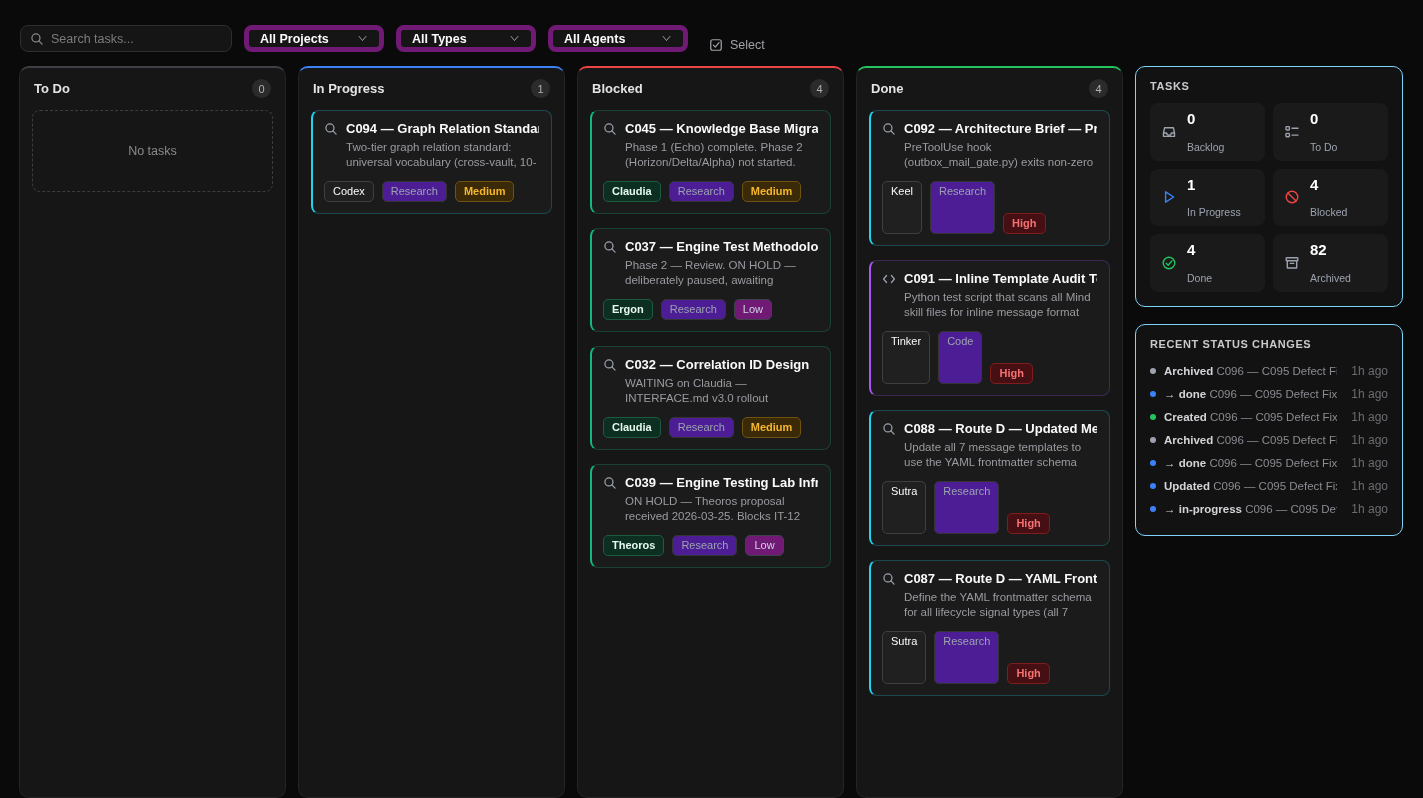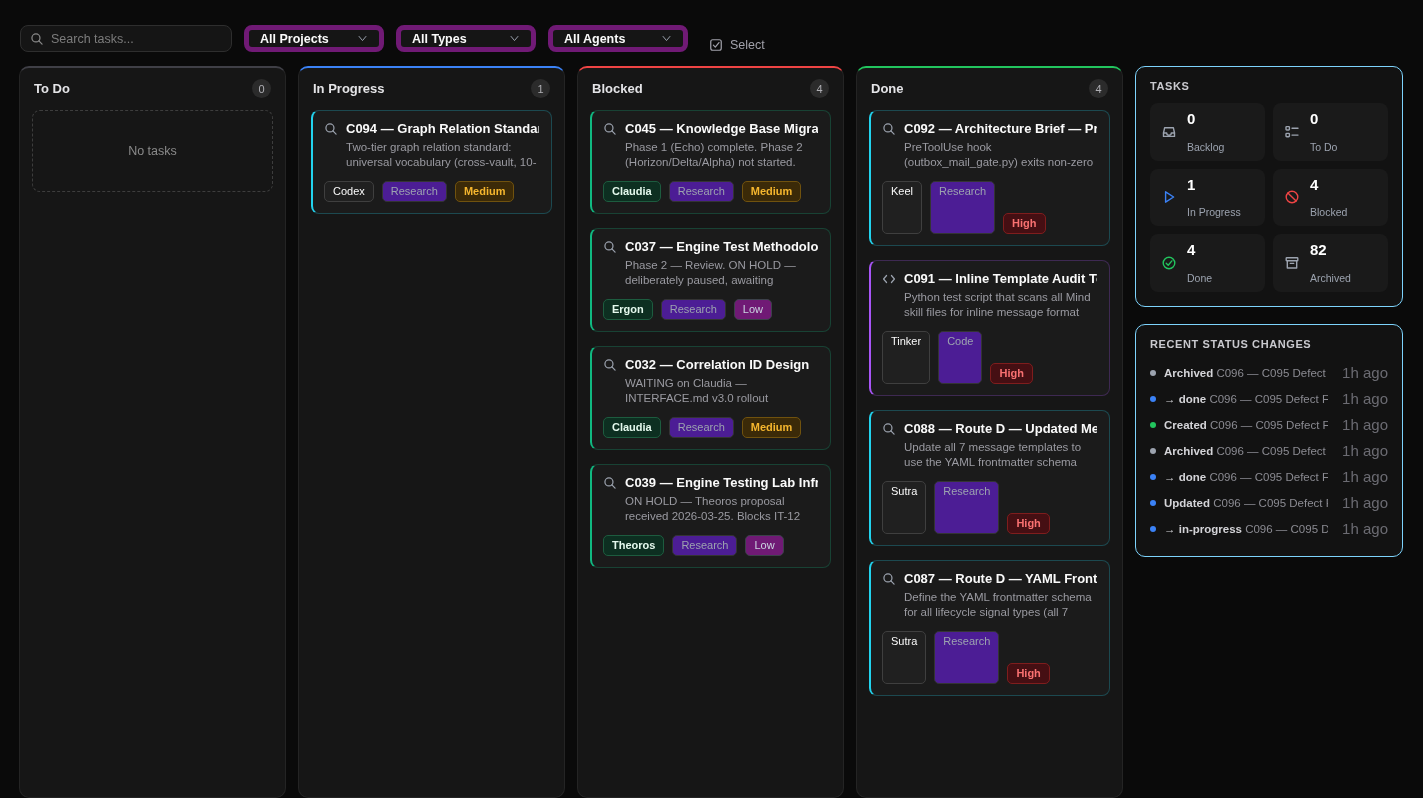--- a/index.html
+++ b/index.html
@@ -67,21 +67,21 @@
   .stat .icon { flex:0 0 auto; }
   .stat-value { font-size:15px; font-weight:700; color:#ffffff; line-height:1.1; }
   .stat-label { font-size:10.5px; color:#9ca3af; margin-top:13px; }
 
   .recent-list { margin-top:10px; display:flex; flex-direction:column; }
   .recent-row { display:flex; align-items:center; gap:8px; padding:4.5px 0; cursor:pointer; }
   .recent-dot { width:6px; height:6px; border-radius:50%; flex:0 0 auto; }
   .recent-text { flex:1; font-size:11.5px; white-space:nowrap; overflow:hidden; }
   .recent-action { color:#d4d4d8; font-weight:600; }
   .recent-task { color:#8b8b92; }
-  .recent-time { font-size:15px; color:#6b6b72; flex:0 0 auto; margin-left:6px; }
+  .recent-time { font-size:12px; color:#6b6b72; flex:0 0 auto; margin-left:6px; }
 </style>
 </head>
 <body>
 
 <div class="topbar">
   <div class="search-box">
     <span class="icon">
         <svg width="14" height="14" viewBox="0 0 16 16" fill="none" stroke="currentColor" stroke-width="1.4" stroke-linecap="round" stroke-linejoin="round">
           <circle cx="6.8" cy="6.8" r="4.6"></circle>
           <line x1="10.2" y1="10.2" x2="13.8" y2="13.8"></line>

